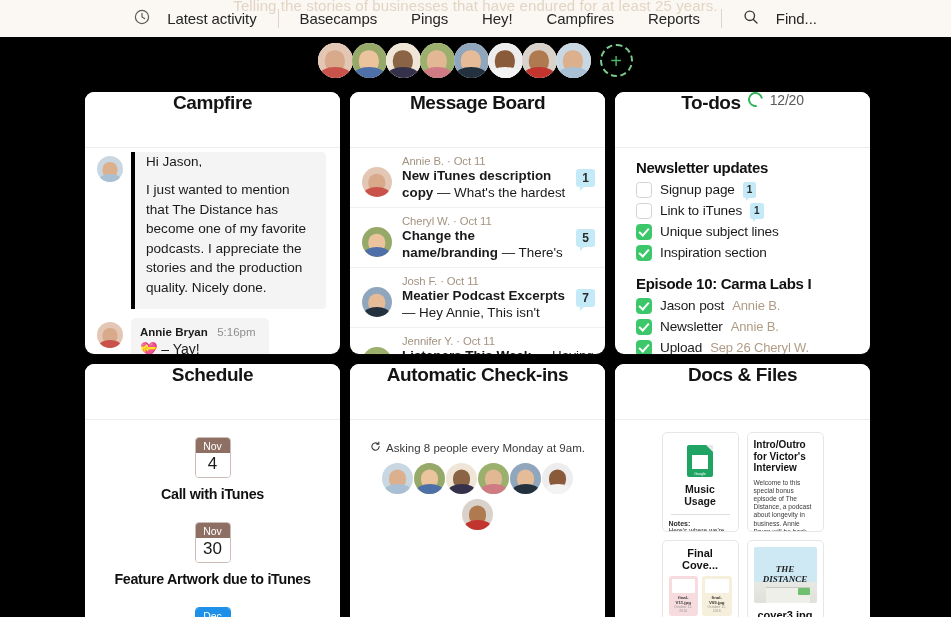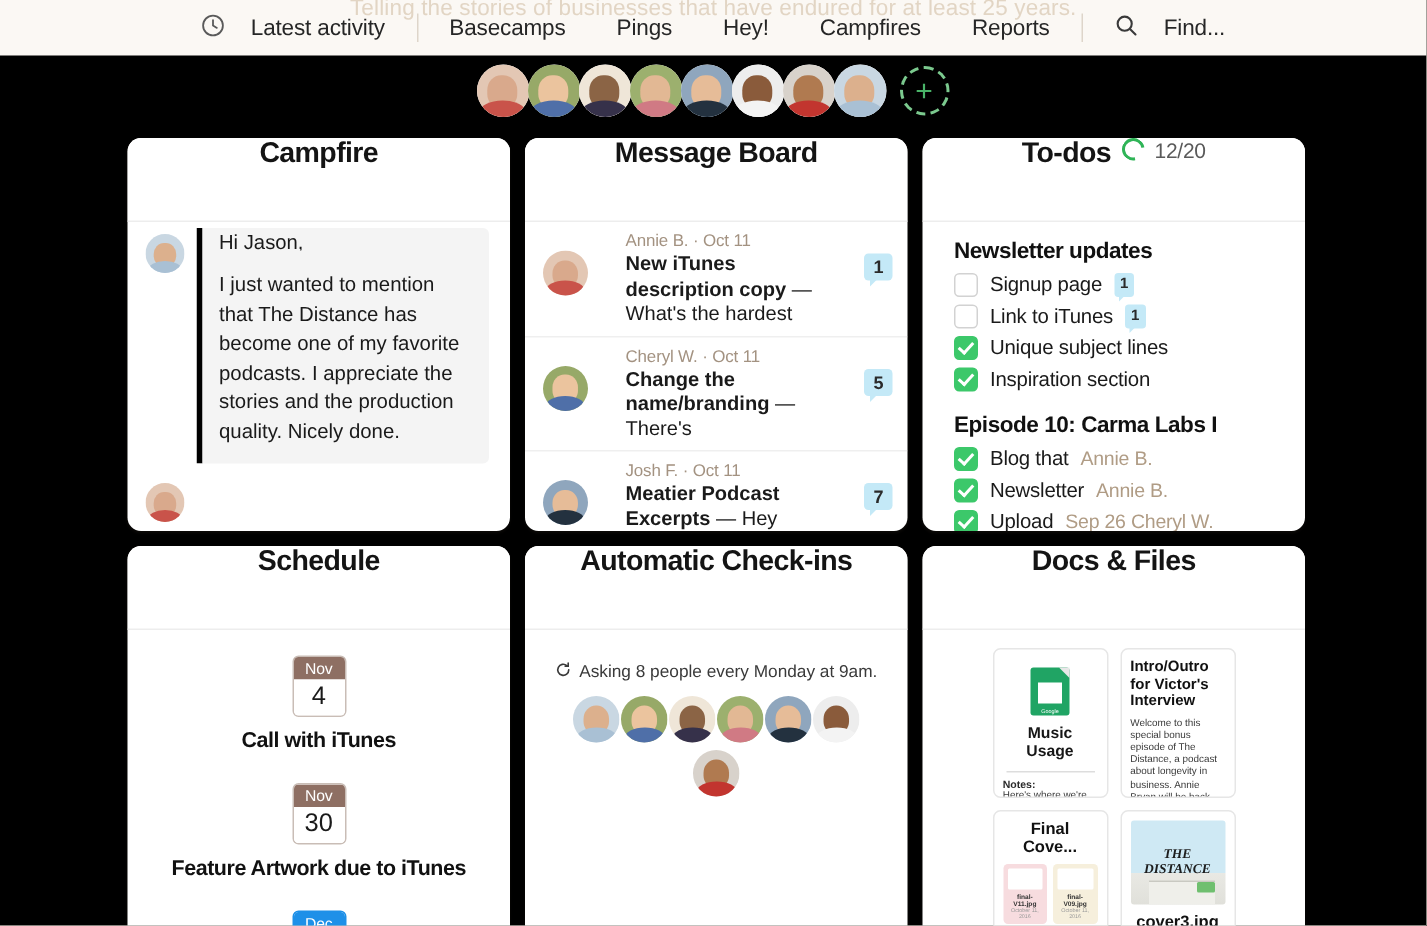--- a/index.html
+++ b/index.html
@@ -100,21 +100,21 @@
   .cf-cut { font-size: 13.5px; color: #1a1a1a; height: 12px; overflow: hidden; line-height: 13px; }
   .cf-text { font-size: 13.6px; line-height: 19.5px; color: #1a1a1a; margin-top: 13px; }
   .cf-msg { display: flex; gap: 8px; padding: 9px 14px 0 12px; align-items: flex-start; }
   .cf-bubble { background: #F4F4F4; border-radius: 5px; padding: 4px 13px 5px 9px; }
   .cf-name { font-size: 11.5px; font-weight: bold; color: #1a1a1a; }
   .cf-time { font-size: 11.5px; color: #8E8E8E; margin-left: 5px; }
   .cf-line { font-size: 14px; color: #1a1a1a; margin-top: 1px; line-height: 17px; }
 
   
   .mb-item {
-    display: flex; gap: 25px; padding: 7px 10px 6px 12px;
+    display: flex; gap: 10px; padding: 7px 10px 6px 12px;
     border-bottom: 1px solid #EFEFEF; align-items: flex-start;
   }
   .mb-av { width: 30px; height: 30px; border-radius: 50%; overflow: hidden; flex: 0 0 auto; position: relative; background:#fff; margin-top: 12px;}
   .mb-main { flex: 1 1 auto; min-width: 0; }
   .mb-meta { font-size: 11.3px; color: #A39281; letter-spacing: -.1px; }
   .mb-txt { font-size: 13.4px; line-height: 16.5px; color: #1a1a1a; margin-top: 1px; }
   .mb-txt b { font-weight: bold; }
   .badge {
     position: relative; background: #C4E9F7; color: #2A2A2A;
     border-radius: 3px; font-size: 12px; font-weight: bold;
@@ -286,20 +286,27 @@
             </div>
           <div class="cf-quote">
             <div class="cf-cut">Hi Jason,</div>
             <div class="cf-text">I just wanted to mention that The Distance has become one of my favorite podcasts. I appreciate the stories and the production quality. Nicely done.</div>
           </div>
         </div>
         <div class="cf-msg">
           <div class="cf-av-sm">
               <div class="f f1"></div>
             </div>
+          <div class="cf-bubble">
+            <div>
+              <span class="cf-name">Annie Bryan</span>
+              <span class="cf-time">5:16pm</span>
+            </div>
+            <div class="cf-line">💝 – Yay!</div>
+          </div>
         </div>
 
       </div>
     </div>
 
     <div class="card">
       <div class="card-hd">
         <span class="card-title">Message Board</span>
       </div>
       <div class="card-body">
@@ -381,21 +388,21 @@
           <div class="td-row">
             <span class="cbx done"></span>
             <span class="td-label">Inspiration section</span>
           </div>
         </div>
 
         <div class="td-group">
           <div class="td-group-title">Episode 10: Carma Labs I</div>
           <div class="td-row">
             <span class="cbx done"></span>
-            <span class="td-label">Blog that</span>
+            <span class="td-label">Jason post</span>
             <span class="td-meta">Annie B.</span>
           </div>
           <div class="td-row">
             <span class="cbx done"></span>
             <span class="td-label">Newsletter</span>
             <span class="td-meta">Annie B.</span>
           </div>
           <div class="td-row">
             <span class="cbx done"></span>
             <span class="td-label">Upload</span>

